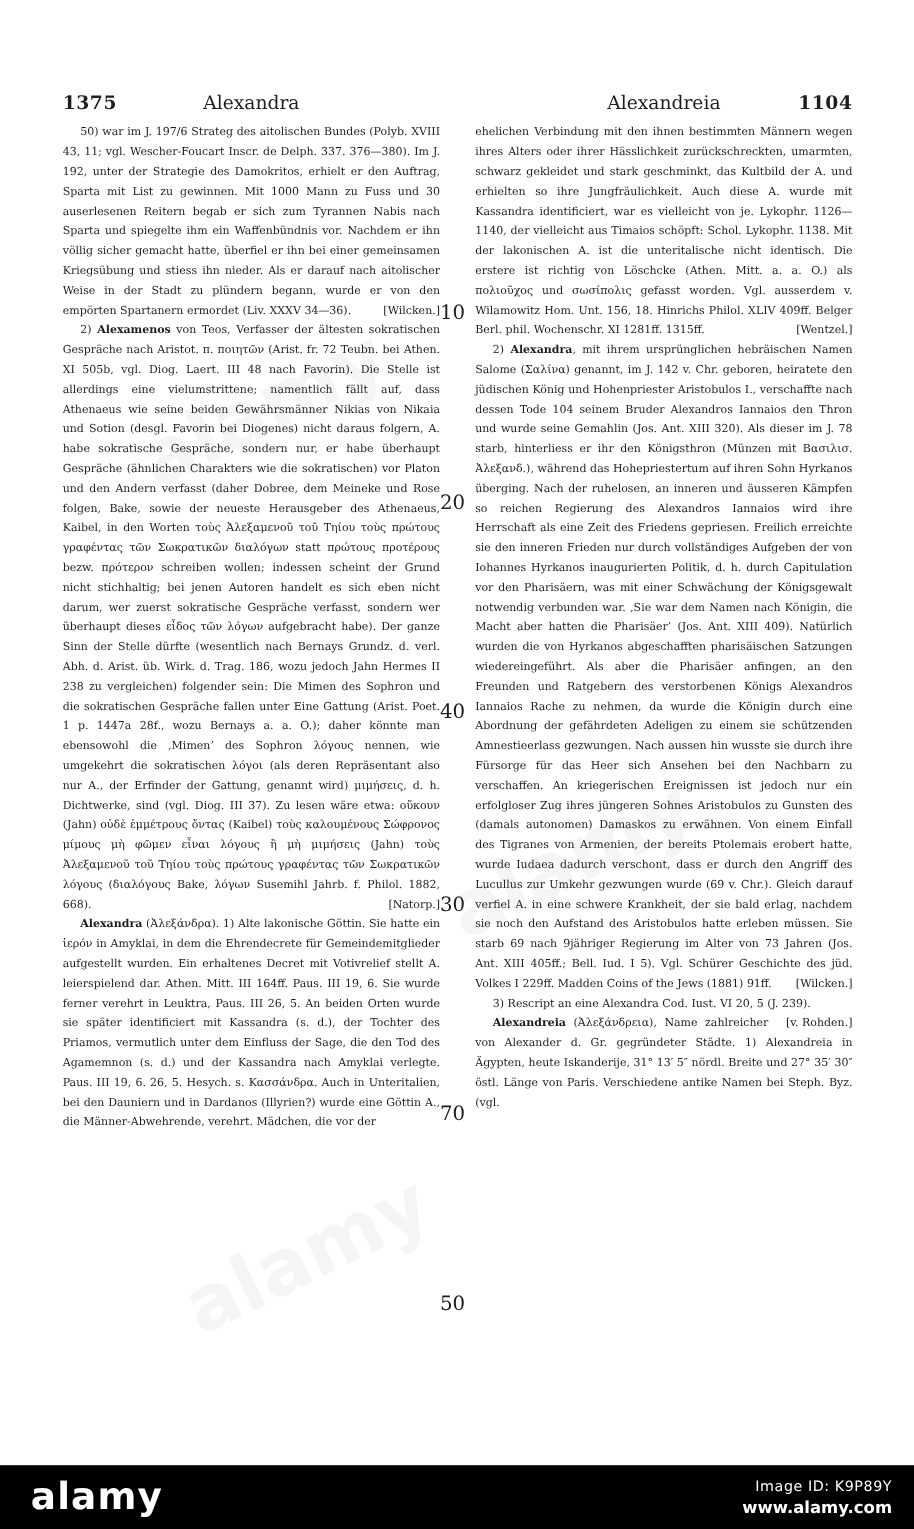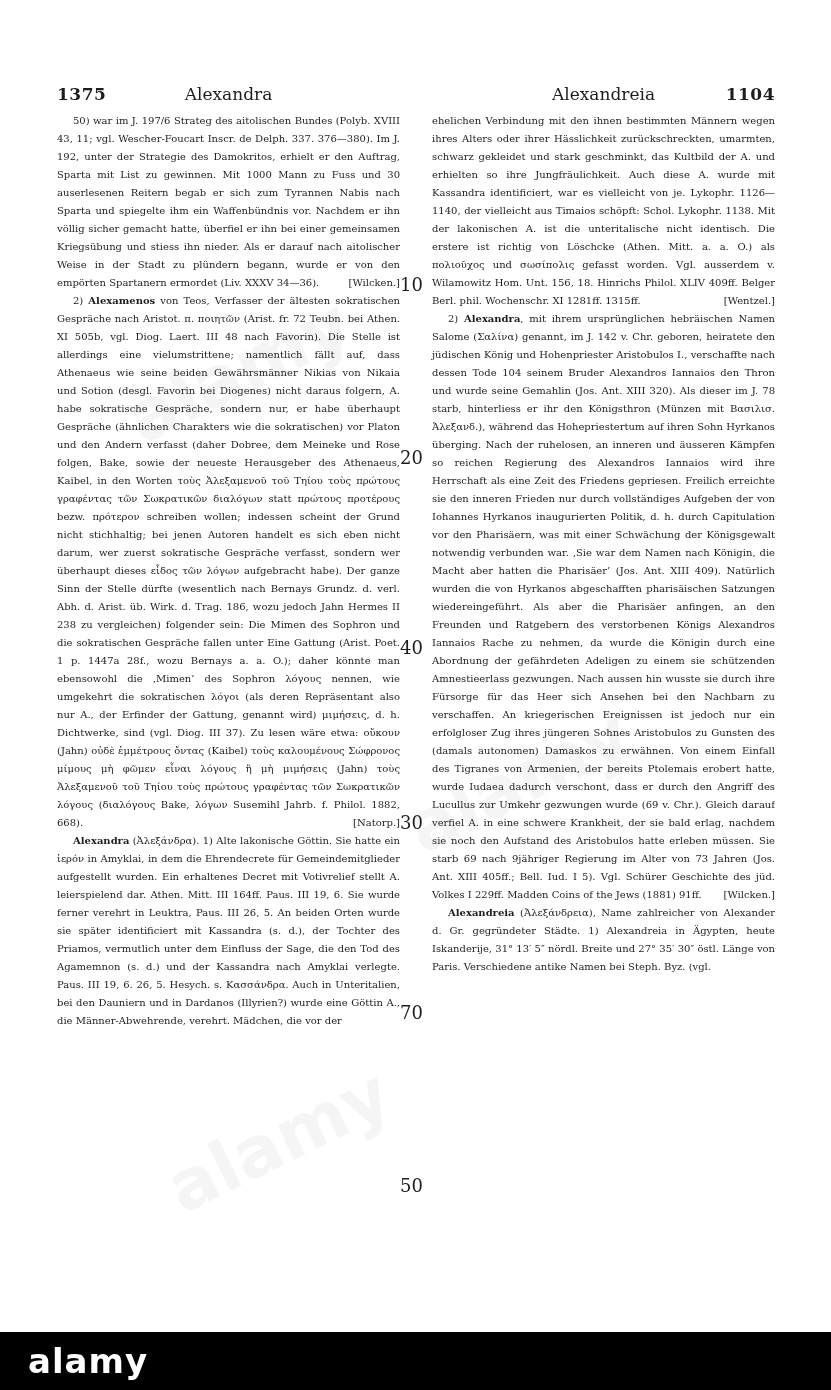--- a/index.html
+++ b/index.html
@@ -72,26 +72,31 @@
       <span class="lnum" style="top:335px">20</span>
       <span class="lnum" style="top:525px">40</span>
       <span class="lnum" style="top:700px">30</span>
       <span class="lnum" style="top:890px">70</span>
       <span class="lnum" style="top:1063px">50</span>
     </div>
 
     <div class="col" lang="de">
       <p class="para"><span></span><b class="lead"></b><span>ehelichen Verbindung mit den ihnen bestimmten Männern wegen ihres Alters oder ihrer Hässlichkeit zurückschreckten, umarmten, schwarz gekleidet und stark geschminkt, das Kultbild der A. und erhielten so ihre Jungfräulichkeit. Auch diese A. wurde mit Kassandra identificiert, war es vielleicht von je. Lykophr. 1126—1140, der vielleicht aus Timaios schöpft: Schol. Lykophr. 1138. Mit der lakonischen A. ist die unteritalische nicht identisch. Die erstere ist richtig von Löschcke (Athen. Mitt. a. a. O.) als πολιοῦχος und σωσίπολις gefasst worden. Vgl. ausserdem v. Wilamowitz Hom. Unt. 156, 18. Hinrichs Philol. XLIV 409ff. Belger Berl. phil. Wochenschr. XI 1281ff. 1315ff.</span><span class="attr">[Wentzel.]</span></p>
       <p class="para indent"><span>2) </span><b class="lead">Alexandra</b><span>, mit ihrem ursprünglichen hebräischen Namen Salome (Σαλίνα) genannt, im J. 142 v. Chr. geboren, heiratete den jüdischen König und Hohenpriester Aristobulos I., verschaffte nach dessen Tode 104 seinem Bruder Alexandros Iannaios den Thron und wurde seine Gemahlin (Jos. Ant. XIII 320). Als dieser im J. 78 starb, hinterliess er ihr den Königsthron (Münzen mit Βασιλισ. Ἀλεξανδ.), während das Hohepriestertum auf ihren Sohn Hyrkanos überging. Nach der ruhelosen, an inneren und äusseren Kämpfen so reichen Regierung des Alexandros Iannaios wird ihre Herrschaft als eine Zeit des Friedens gepriesen. Freilich erreichte sie den inneren Frieden nur durch vollständiges Aufgeben der von Iohannes Hyrkanos inaugurierten Politik, d. h. durch Capitulation vor den Pharisäern, was mit einer Schwächung der Königsgewalt notwendig verbunden war. ‚Sie war dem Namen nach Königin, die Macht aber hatten die Pharisäer’ (Jos. Ant. XIII 409). Natürlich wurden die von Hyrkanos abgeschafften pharisäischen Satzungen wiedereingeführt. Als aber die Pharisäer anfingen, an den Freunden und Ratgebern des verstorbenen Königs Alexandros Iannaios Rache zu nehmen, da wurde die Königin durch eine Abordnung der gefährdeten Adeligen zu einem sie schützenden Amnestieerlass gezwungen. Nach aussen hin wusste sie durch ihre Fürsorge für das Heer sich Ansehen bei den Nachbarn zu verschaffen. An kriegerischen Ereignissen ist jedoch nur ein erfolgloser Zug ihres jüngeren Sohnes Aristobulos zu Gunsten des (damals autonomen) Damaskos zu erwähnen. Von einem Einfall des Tigranes von Armenien, der bereits Ptolemais erobert hatte, wurde Iudaea dadurch verschont, dass er durch den Angriff des Lucullus zur Umkehr gezwungen wurde (69 v. Chr.). Gleich darauf verfiel A. in eine schwere Krankheit, der sie bald erlag, nachdem sie noch den Aufstand des Aristobulos hatte erleben müssen. Sie starb 69 nach 9jähriger Regierung im Alter von 73 Jahren (Jos. Ant. XIII 405ff.; Bell. Iud. I 5). Vgl. Schürer Geschichte des jüd. Volkes I 229ff. Madden Coins of the Jews (1881) 91ff.</span><span class="attr">[Wilcken.]</span></p>
+      <p class="para indent"><span>3) </span><b class="lead"></b><span>Rescript an eine Alexandra Cod. Iust. VI 20, 5 (J. 239).</span><span class="attr">[v. Rohden.]</span></p>
       <p class="para indent"><span></span><b class="lead">Alexandreia</b><span> (Ἀλεξάνδρεια), Name zahlreicher von Alexander d. Gr. gegründeter Städte. 1) Alexandreia in Ägypten, heute Iskanderije, 31° 13′ 5″ nördl. Breite und 27° 35′ 30″ östl. Länge von Paris. Verschiedene antike Namen bei Steph. Byz. (vgl.</span><span class="attr"></span></p>
     </div>
 
   </div>
 
   <div class="wm wm1">alamy</div>
   <div class="wm wm2">alamy</div>
   <div class="wm wm3">alamy</div>
 
   <div class="alamy-bar">
     <span class="alamy-logo">alamy</span>
+    <div class="bar-right">
+      <div class="img-id">Image ID: K9P89Y</div>
+      <div class="site">www.alamy.com</div>
+    </div>
   </div>
 
 </div>
 
 </body></html>

